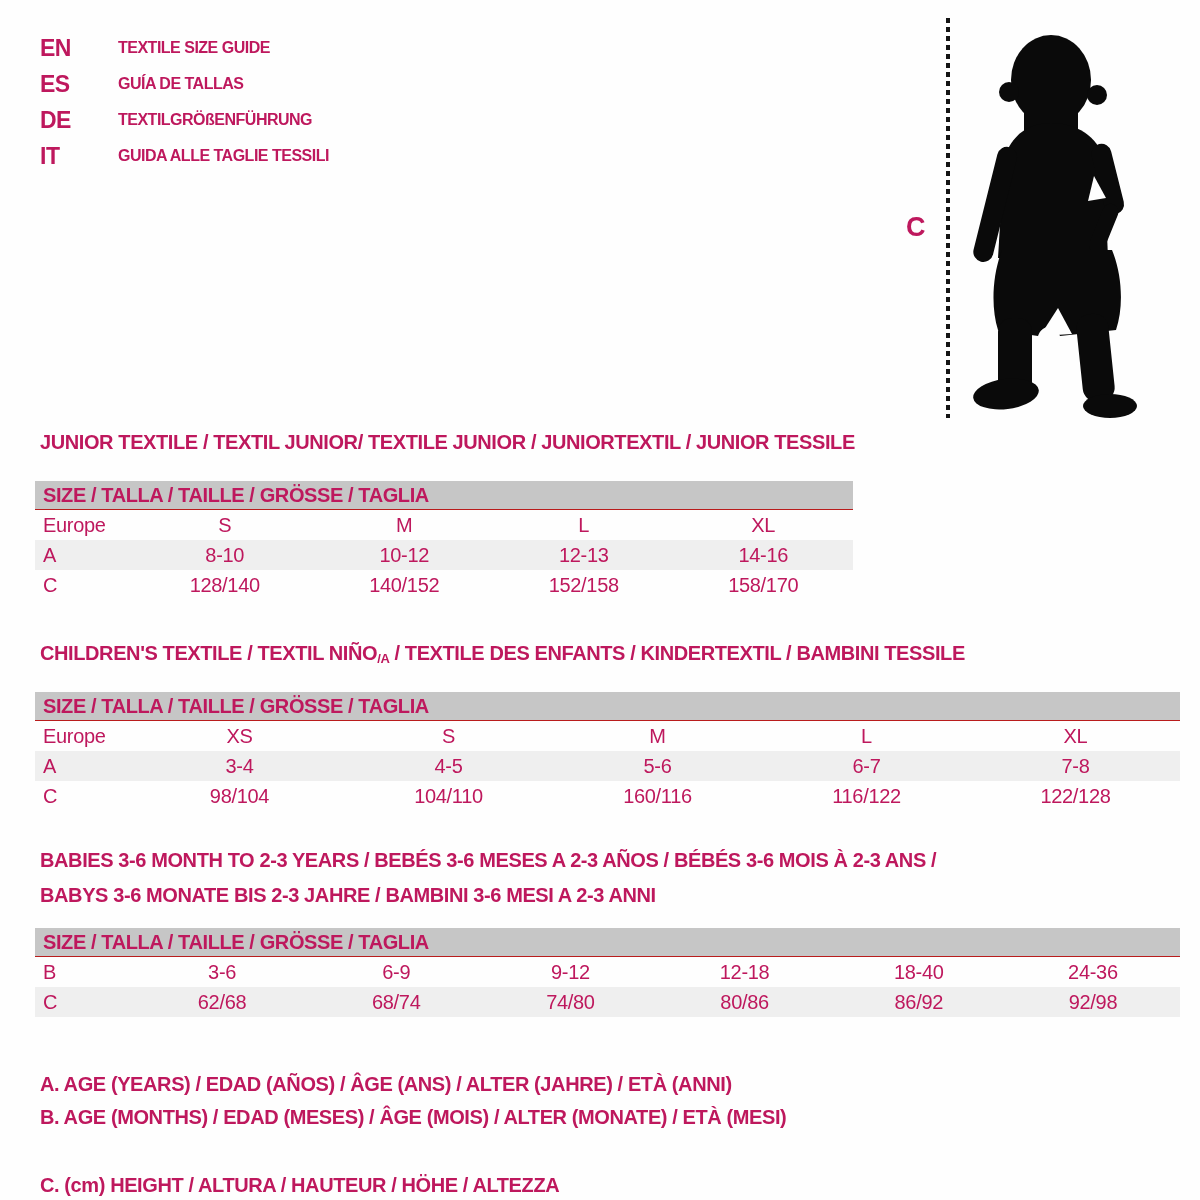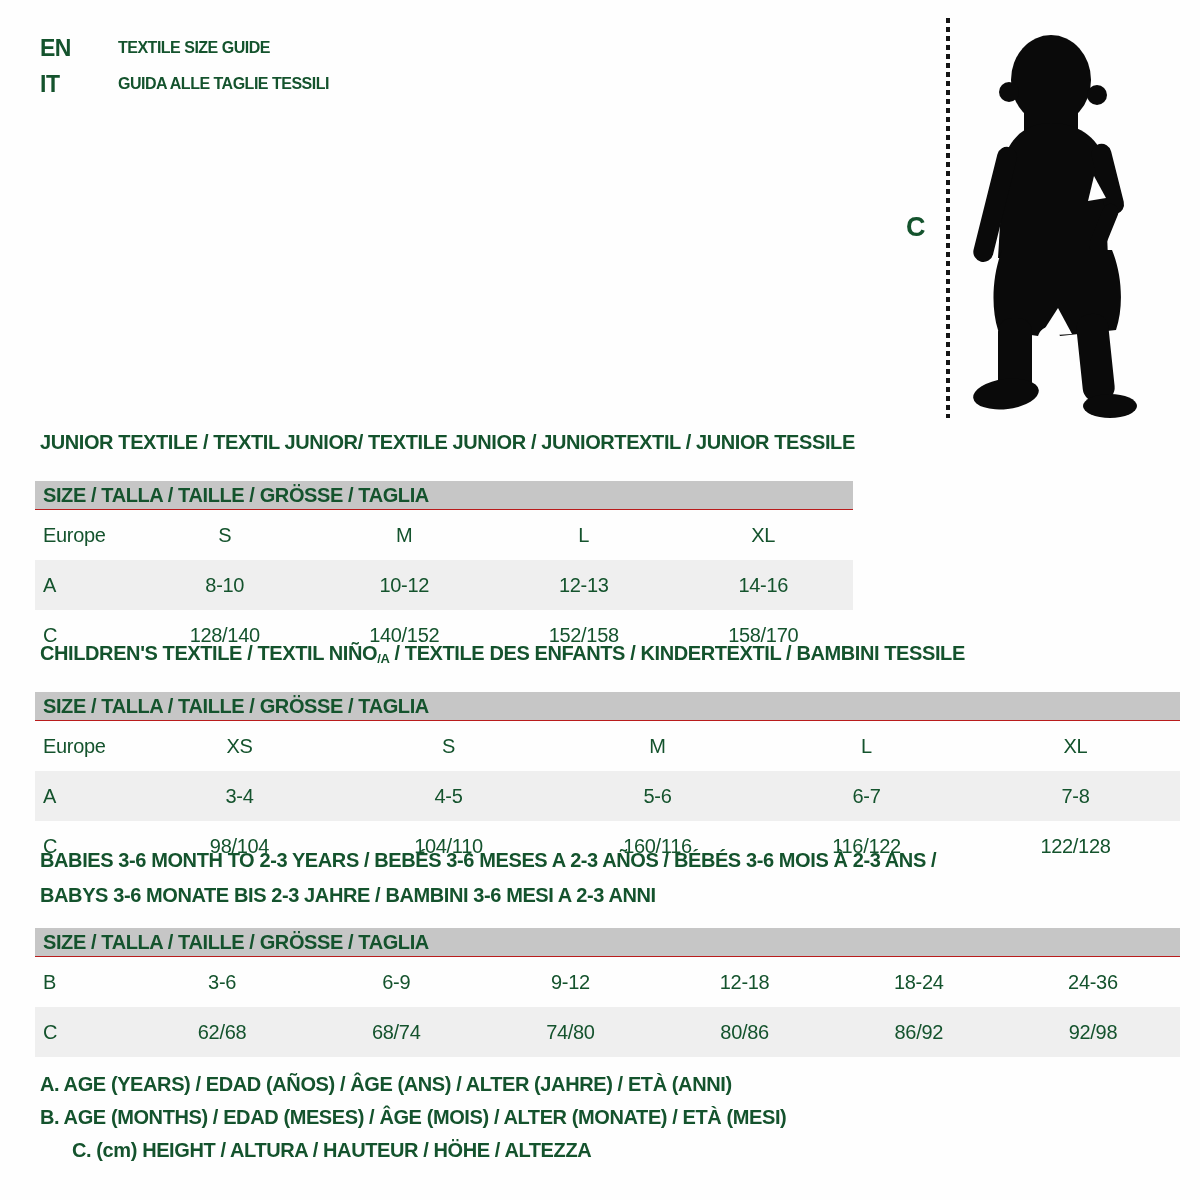--- a/index.html
+++ b/index.html
@@ -1,19 +1,19 @@
 <!DOCTYPE html>
 <html style="--header-bar: #c6c6c6; --shaded-row: #efefef;"><head>
 <meta charset="utf-8">
 <style>
   * { margin:0; padding:0; box-sizing:border-box; }
   html,body { background:#fff; }
   .page {
     position:relative; width:1200px; height:1200px; background:#fefefe;
-    font-family:"Liberation Sans", sans-serif; color:#14532d; overflow:hidden;
+    font-family:"Liberation Sans", sans-serif; color:#be185d; overflow:hidden;
   }
 
   
   .lang-block { position:absolute; left:40px; top:30px; }
   .lang-row { display:flex; height:36px; align-items:center; }
   .lang-code { width:78px; font-weight:bold; font-size:23px; letter-spacing:-0.5px; }
   .lang-label { font-weight:bold; font-size:16px; letter-spacing:-0.5px; white-space:nowrap;text-align:center; }
 
   
   .dash-line {
@@ -30,52 +30,60 @@
   }
   .sub-a { font-size:13px; position:relative; top:3px; font-weight:bold; }
 
   
   .size-table { position:absolute; left:35px; }
   .t-header {
     height:29px; line-height:29px; background:var(--header-bar, #c6c6c6);
     border-bottom:1px solid #b91c1c;
     font-weight:bold; font-size:20px; letter-spacing:-0.4px; padding-left:8px;
   }
-  .t-row { display:flex; align-items:center; height:50px; font-size:20px; letter-spacing:-0.3px; }
+  .t-row { display:flex; align-items:center; height:30px; font-size:20px; letter-spacing:-0.3px; }
   .t-row.shaded { background:var(--shaded-row, #efefef); }
   .t-label { width:100px; padding-left:8px; }
   .t-cell { flex:1; text-align:center; }
 
   
   .legend-line {
     position:absolute; left:40px; font-size:20px; font-weight:bold;
     letter-spacing:-0.4px; white-space:nowrap;
   }
 
   
   .table-junior   { top:481px; width:818px; }
   .table-children { top:692px; width:1145px; }
   .table-babies   { top:928px; width:1145px; }
   .title-junior   { top:431px;text-align:center; }
   .title-children { top:642px; }
   .title-babies-1 { top:849px; }
   .title-babies-2 { top:884px; }
   .legend-1 { top:1073px; }
   .legend-2 { top:1106px; }
-  .legend-3 { top:1139px;margin-left:32px; }
+  .legend-3 { top:1174px; }
 </style>
 </head>
 <body>
 
 <div class="page">
 
   <div class="lang-block">
     <div class="lang-row">
       <span class="lang-code">EN</span>
       <span class="lang-label">TEXTILE SIZE GUIDE</span>
+    </div>
+    <div class="lang-row">
+      <span class="lang-code">ES</span>
+      <span class="lang-label">GUÍA DE TALLAS</span>
+    </div>
+    <div class="lang-row">
+      <span class="lang-code">DE</span>
+      <span class="lang-label">TEXTILGRÖßENFÜHRUNG</span>
     </div>
     <div class="lang-row">
       <span class="lang-code">IT</span>
       <span class="lang-label">GUIDA ALLE TAGLIE TESSILI</span>
     </div>
   </div>
 
   <div class="dash-line"></div>
   <div class="c-label">C</div>
   <svg class="toddler" width="182" height="400" viewBox="0 0 182 400" aria-hidden="true">
@@ -158,21 +166,21 @@
   <div class="section-title title-babies-1">BABIES 3-6 MONTH TO 2-3 YEARS / BEBÉS 3-6 MESES A 2-3 AÑOS / BÉBÉS 3-6 MOIS À 2-3 ANS /</div>
   <div class="section-title title-babies-2">BABYS 3-6 MONATE BIS 2-3 JAHRE / BAMBINI 3-6 MESI A 2-3 ANNI</div>
   <div class="size-table table-babies">
     <div class="t-header">SIZE / TALLA / TAILLE / GRÖSSE / TAGLIA</div>
     <div class="t-row">
       <span class="t-label">B</span>
       <span class="t-cell">3-6</span>
       <span class="t-cell">6-9</span>
       <span class="t-cell">9-12</span>
       <span class="t-cell">12-18</span>
-      <span class="t-cell">18-24</span>
+      <span class="t-cell">18-40</span>
       <span class="t-cell">24-36</span>
     </div>
     <div class="t-row shaded">
       <span class="t-label">C</span>
       <span class="t-cell">62/68</span>
       <span class="t-cell">68/74</span>
       <span class="t-cell">74/80</span>
       <span class="t-cell">80/86</span>
       <span class="t-cell">86/92</span>
       <span class="t-cell">92/98</span>

